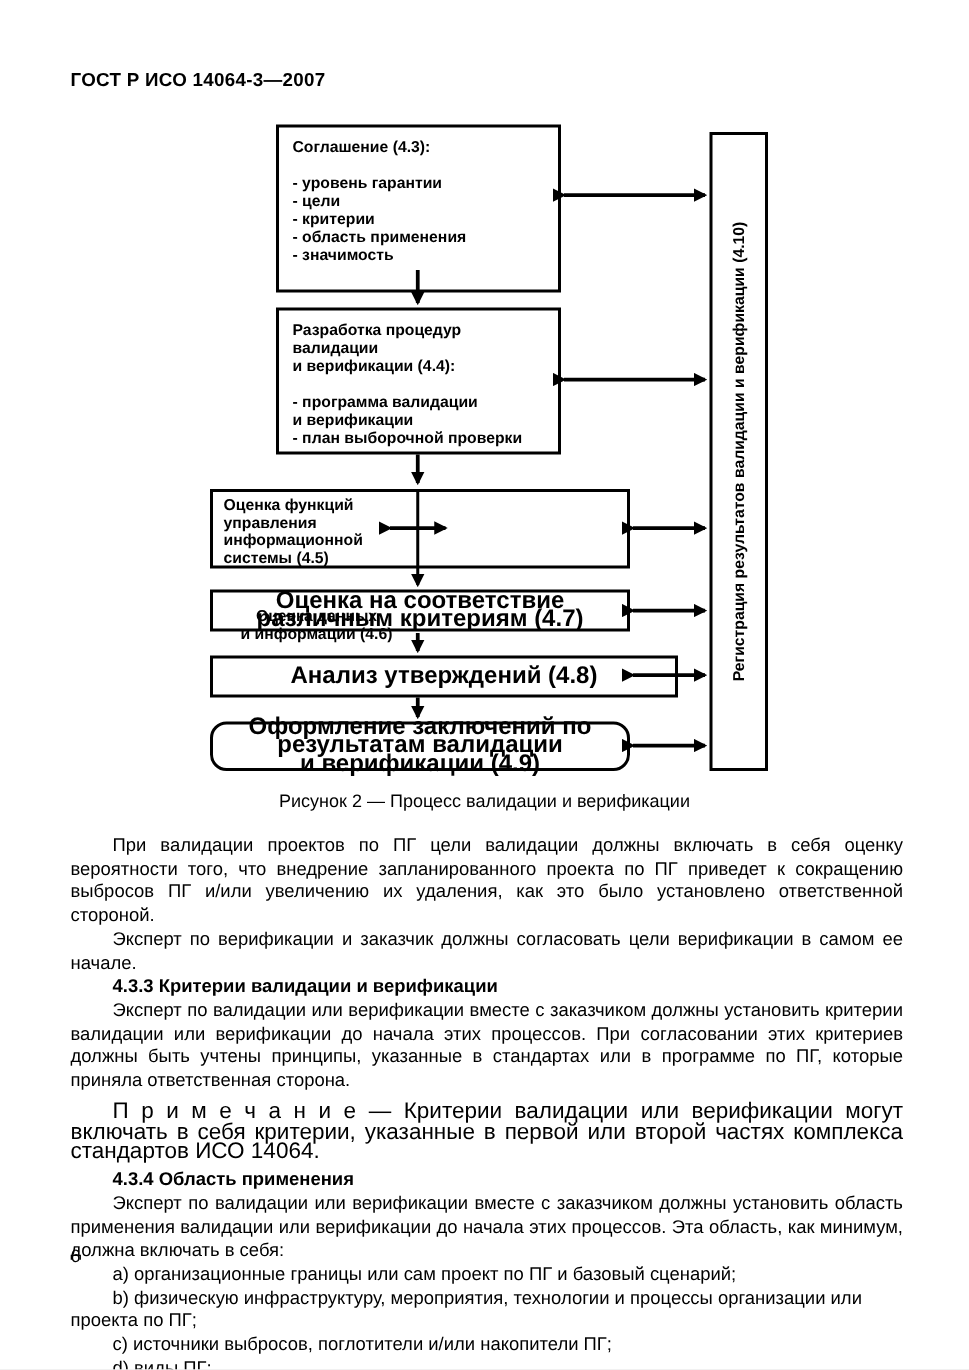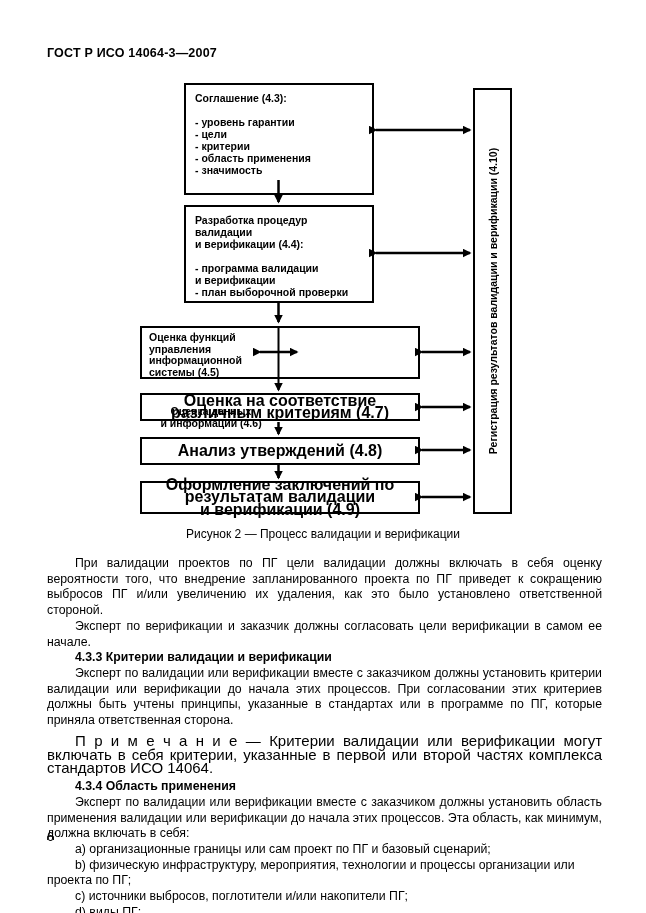--- a/index.html
+++ b/index.html
@@ -104,23 +104,23 @@
     <div class="fc-cell-left">Оценка функций
 управления
 информационной
 системы (4.5)</div>
     <div class="fc-cell-right">Оценка данных
 и информации (4.6)</div>
   </div>
 
   <div class="fc-box fc-center" style="left:140px; top:393px; width:280px; height:28px;">Оценка на соответствие различным критериям (4.7)</div>
 
-  <div class="fc-box fc-center" style="left:140px; top:437px; width:280px; height:28px;">Анализ утверждений (4.8)</div>
+  <div class="fc-box fc-center" style="left:140px; top:437px; width:312px; height:28px;">Анализ утверждений (4.8)</div>
 
-  <div class="fc-box fc-center" style="left:140px; top:481px; width:280px; height:33px;">Оформление заключений по результатам валидации
+  <div class="fc-box fc-center" style="left:140px; top:481px; width:280px; height:33px;border-radius:11px;">Оформление заключений по результатам валидации
 и верификации (4.9)</div>
 
   <div class="fc-box fc-vbox" style="left:473px; top:88px; width:39px; height:426px;">
     <div class="fc-vlabel">Регистрация результатов валидации и верификации (4.10)</div>
   </div>
 
   <div class="fig-caption">Рисунок  2 — Процесс  валидации и верификации</div>
 
   <div class="body-text">
     <p>При валидации проектов по ПГ цели валидации должны включать в себя оценку вероятности того, что внедрение запланированного проекта по ПГ приведет к сокращению выбросов ПГ и/или увеличению их удаления, как это было установлено ответственной стороной.</p>

